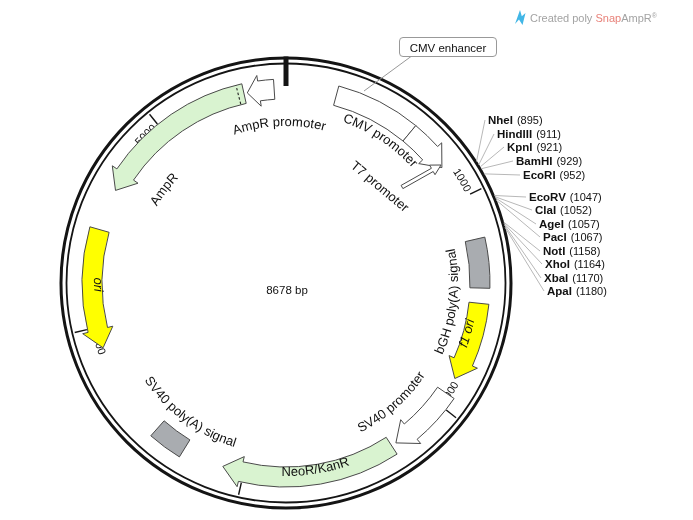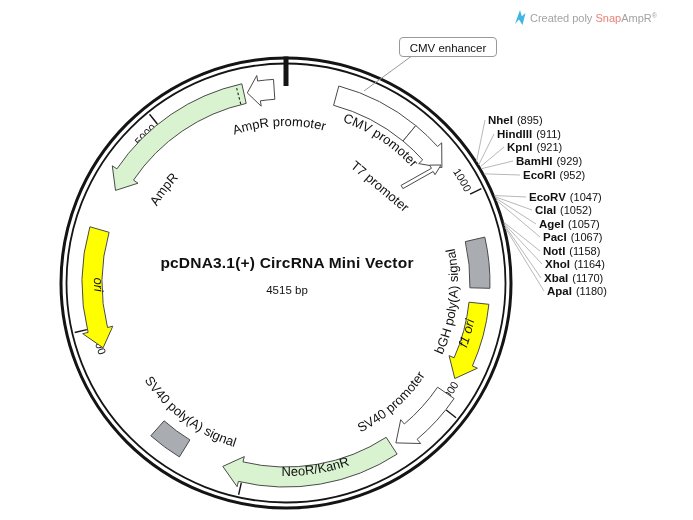--- a/index.html
+++ b/index.html
@@ -104,20 +104,19 @@
       <text x="529" y="201" font-size="11.5" fill="#111111"><tspan font-weight="bold">EcoRV</tspan><tspan dx="4" font-size="11">(1047)</tspan></text>
       <text x="535" y="214" font-size="11.5" fill="#111111"><tspan font-weight="bold">ClaI</tspan><tspan dx="4" font-size="11">(1052)</tspan></text>
       <text x="539" y="228" font-size="11.5" fill="#111111"><tspan font-weight="bold">AgeI</tspan><tspan dx="4" font-size="11">(1057)</tspan></text>
       <text x="543" y="241" font-size="11.5" fill="#111111"><tspan font-weight="bold">PacI</tspan><tspan dx="4" font-size="11">(1067)</tspan></text>
       <text x="543" y="255" font-size="11.5" fill="#111111"><tspan font-weight="bold">NotI</tspan><tspan dx="4" font-size="11">(1158)</tspan></text>
       <text x="545" y="268" font-size="11.5" fill="#111111"><tspan font-weight="bold">XhoI</tspan><tspan dx="4" font-size="11">(1164)</tspan></text>
       <text x="544" y="282" font-size="11.5" fill="#111111"><tspan font-weight="bold">XbaI</tspan><tspan dx="4" font-size="11">(1170)</tspan></text>
       <text x="547" y="295" font-size="11.5" fill="#111111"><tspan font-weight="bold">ApaI</tspan><tspan dx="4" font-size="11">(1180)</tspan></text>
     </svg>
 
-  <div class="title-block">pcDNA3.1(+) CircRNA Mini Vector</div>
-  <div class="size-block">4515 bp</div>
+  <div class="size-block">8678 bp</div>
 
   <svg class="wm-logo" viewBox="0 0 15 17">
     <path d="M3,15 L8,1 L9.8,7.2 L13.5,4 L10.5,16 L7,10.5 Z" fill="#41b6e6"></path>
   </svg>
   <div class="watermark"><span>Created poly </span><span class="brand-red">Snap</span><span class="brand-gray">AmpR</span><span class="reg">®</span></div>
 </div>
 
 </body></html>

